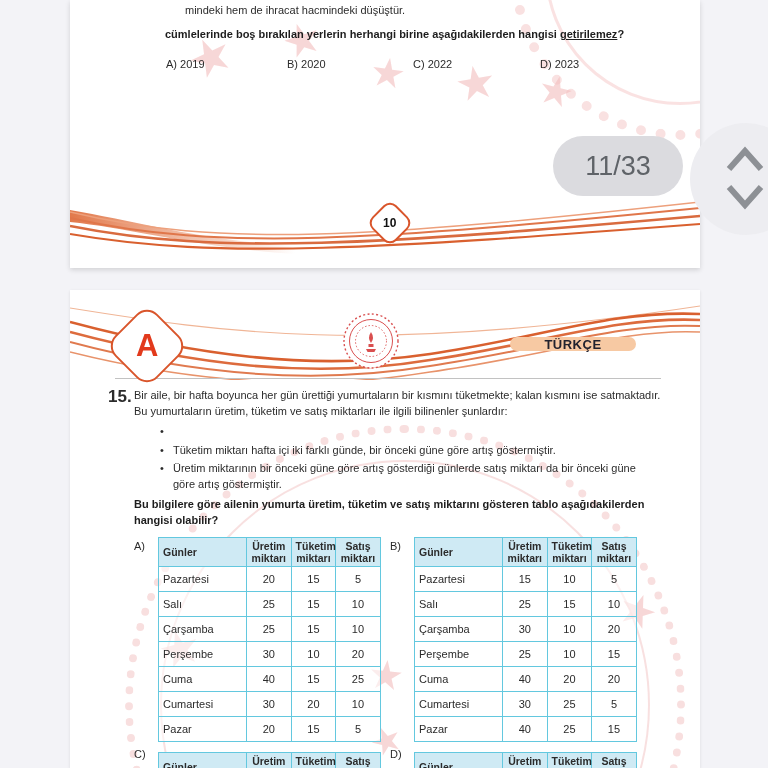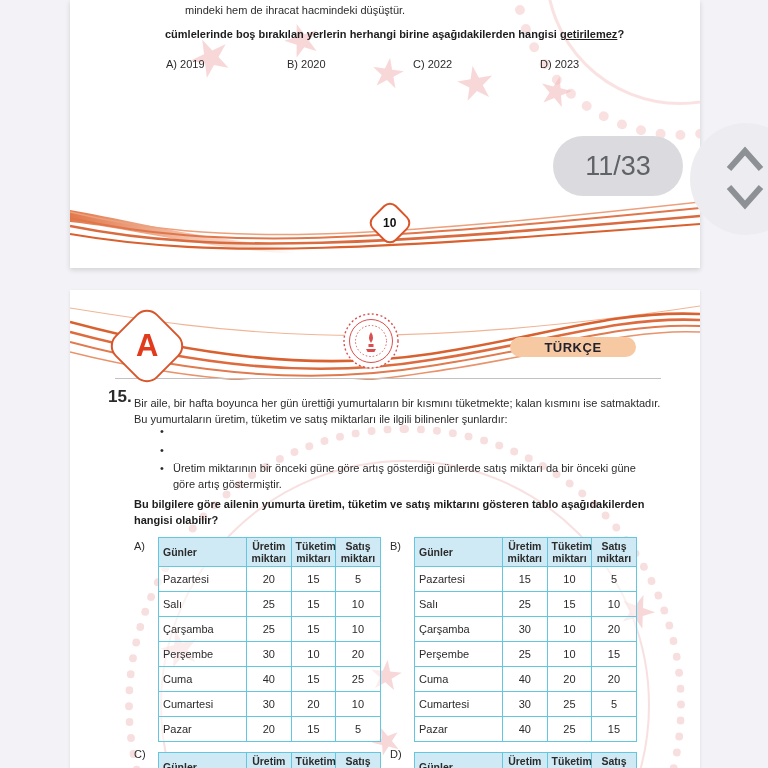--- a/index.html
+++ b/index.html
@@ -24,29 +24,29 @@
   
   .wave-svg { position:absolute; left:0; z-index:1; }
   .diamond { position:absolute; z-index:3; background:#fff; border:2px solid #d9552b;
     transform:rotate(45deg); display:flex; align-items:center; justify-content:center; }
   .diamond > span { transform:rotate(-45deg); font-weight:bold; }
   #pg10-diamond { left:303px; top:206px; width:34px; height:34px; border-radius:9px; }
   #pg10-diamond > span { font-size:12px; color:#111; }
   #booklet-diamond { left:47px; top:26px; width:60px; height:60px; border-radius:15px; border-width:2.5px; }
   #booklet-diamond > span { font-size:31px; color:#e23a1c; }
 
-  .badge { position:absolute; left:440px; top:47px; width:126px; height:20px; z-index:3;
+  .badge { position:absolute; left:440px; top:47px; width:126px; height:14px; z-index:3;
     background:#f7c9a3; border-radius:13px; display:flex; align-items:center; justify-content:center;
     font-weight:bold; font-size:13px; color:#22222e; letter-spacing:.5px; }
 
   .hrule { position:absolute; left:45px; top:88px; width:546px; height:1px; background:#c2c2c2; z-index:2; }
 
   
   .qnum { left:38px; top:97px; font-size:17px; font-weight:bold; }
-  .qintro { left:64px; top:105px; width:528px; font-size:11px; line-height:16px; }
+  .qintro { left:64px; top:97px; width:528px; font-size:11px; line-height:16px; }
   .bullets { left:90px; top:133px; width:500px; font-size:11px; line-height:16px; }
   .bullets .b { display:flex; margin-bottom:2.5px; }
   .bullets .dot { width:13px; flex:none; }
   .stem { left:64px; top:206px; width:528px; font-size:11px; font-weight:bold; line-height:16px; color:#1d1d1d; }
 
   
   .opt-label { position:absolute; font-size:11px; z-index:2; color:#2b2b2b; }
   .anstable { position:absolute; z-index:2; border-collapse:collapse; table-layout:fixed;
     width:222px; background:rgba(255,255,255,.55); }
   .anstable th, .anstable td { border:1.6px solid #63c8df; font-size:11px; color:#2b2b2b;
@@ -148,20 +148,21 @@
 
   <div class="content qnum">15.</div>
   <div class="content qintro">Bir aile, bir hafta boyunca her gün ürettiği yumurtaların bir kısmını tüketmekte; kalan kısmını ise satmaktadır. Bu yumurtaların üretim, tüketim ve satış miktarları ile ilgili bilinenler şunlardır:</div>
 
   <div class="content bullets">
     <div class="b">
       <span class="dot">•</span>
     </div>
     <div class="b">
       <span class="dot">•</span>
+      <span>Tüketim miktarı hafta içi iki farklı günde, bir önceki güne göre artış göstermiştir.</span>
     </div>
     <div class="b">
       <span class="dot">•</span>
       <span>Üretim miktarının bir önceki güne göre artış gösterdiği günlerde satış miktarı da bir önceki güne göre artış göstermiştir.</span>
     </div>
   </div>
 
   <div class="content stem">Bu bilgilere göre ailenin yumurta üretim, tüketim ve satış miktarını gösteren tablo aşağıdakilerden hangisi olabilir?</div>
 
   <span class="opt-label" style="left:64px; top:250px;">A)</span>

